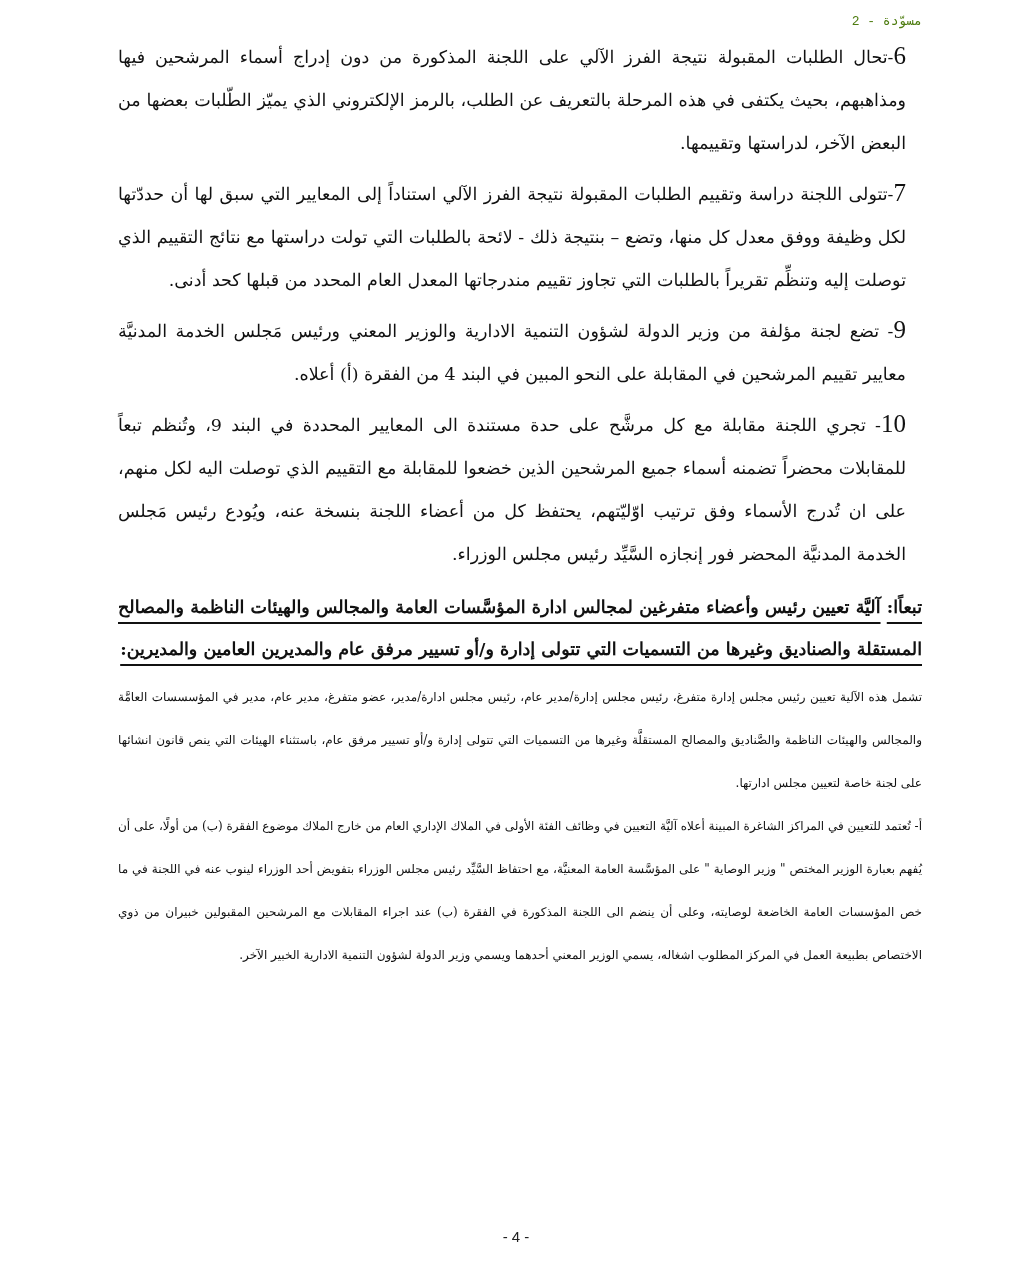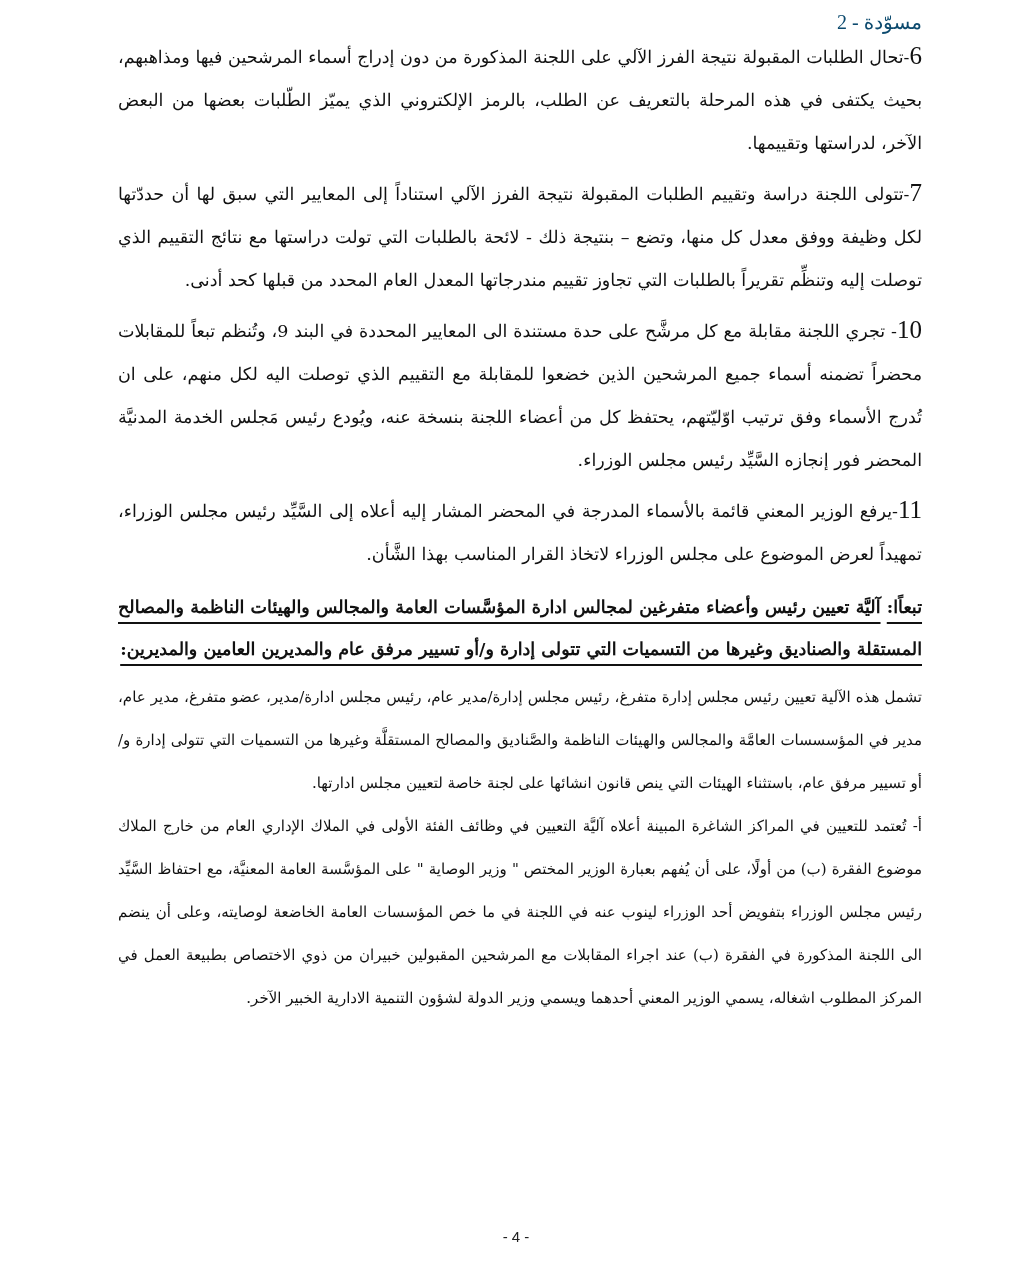--- a/index.html
+++ b/index.html
@@ -21,33 +21,33 @@
       right: 110px;
       top: 0;
       bottom: 0;
       direction: rtl;
       text-align: justify;
     }
     .draft-label {
       position: absolute;
       top: 12px;
       right: 0;
-      font-family: Liberation Serif, serif;
-      font-size: 20px;
-      color: #0c4a6e;
+      font-family: Liberation Mono, monospace;
+      font-size: 13px;
+      color: #4d7c0f;
       line-height: 20px;
     }
     .content {
       position: absolute;
       top: 36px;
       left: 0;
       right: 0;
     }
     .para {
-      margin: 0 0 8px 0;
+      margin: 0 16px 8px 0;
       font-size: 17.5px;
       line-height: 43px;
       text-align: justify;
       text-align-last: right;
     }
     .para .num {
       font-family: "Liberation Serif", "DejaVu Serif", serif;
       font-size: 25px;
       line-height: 0;
       vertical-align: -1px;
@@ -61,21 +61,21 @@
       text-align-last: right;
     }
     .section-heading .u {
       text-decoration: underline;
       text-decoration-thickness: 2px;
       text-underline-offset: 9px;
       margin-top: 44px;
     }
     .body-text {
       margin: 0;
-      font-size: 15px;
+      font-size: 12px;
       line-height: 43px;
       text-align: justify;
       text-align-last: right;
     }
     .body-text + .body-text {
       margin-top: 0;
     }
     .footer {
       position: absolute;
       top: 1228px;
@@ -95,24 +95,24 @@
 
   <div class="draft-label">مسوّدة - 2</div>
 
   <div class="content">
 
     <p class="para"><span class="num">6</span><span>-تحال الطلبات المقبولة نتيجة الفرز الآلي على اللجنة المذكورة من دون إدراج أسماء المرشحين فيها ومذاهبهم، بحيث يكتفى في هذه المرحلة بالتعريف عن الطلب، بالرمز الإلكتروني الذي يميّز الطّلبات بعضها من البعض الآخر، لدراستها وتقييمها.</span></p>
 
     <p class="para"><span class="num">7</span><span>-تتولى اللجنة دراسة وتقييم الطلبات المقبولة نتيجة الفرز الآلي استناداً إلى المعايير التي سبق لها أن حددّتها لكل وظيفة ووفق معدل كل منها، وتضع – بنتيجة ذلك - لائحة بالطلبات التي تولت دراستها مع نتائج التقييم الذي توصلت إليه وتنظِّم تقريراً بالطلبات التي تجاوز تقييم مندرجاتها المعدل العام المحدد من قبلها كحد أدنى.</span></p>
 
 
+    <p class="para"><span class="num">9</span><span>- تضع لجنة مؤلفة من وزير الدولة لشؤون التنمية الادارية والوزير المعني ورئيس مَجلس الخدمة المدنيَّة معايير تقييم المرشحين في المقابلة على النحو المبين في البند 4 من الفقرة (أ) أعلاه.</span></p>
 
     <p class="para"><span class="num">10</span><span>- تجري اللجنة مقابلة مع كل مرشَّح على حدة مستندة الى المعايير المحددة في البند 9، وتُنظم تبعاً للمقابلات محضراً تضمنه أسماء جميع المرشحين الذين خضعوا للمقابلة مع التقييم الذي توصلت اليه لكل منهم، على ان تُدرج الأسماء وفق ترتيب اوّليّتهم، يحتفظ كل من أعضاء اللجنة بنسخة عنه، ويُودع رئيس مَجلس الخدمة المدنيَّة المحضر فور إنجازه السَّيِّد رئيس مجلس الوزراء.</span></p>
 
-    <p class="para"><span class="num">11</span><span>-يرفع الوزير المعني قائمة بالأسماء المدرجة في المحضر المشار إليه أعلاه إلى السَّيِّد رئيس مجلس الوزراء، تمهيداً لعرض الموضوع على مجلس الوزراء لاتخاذ القرار المناسب بهذا الشَّأن.</span></p>
 
     <h2 class="section-heading"><span class="u">تبعاًا:</span> <span class="u">آليَّة تعيين رئيس وأعضاء متفرغين لمجالس ادارة المؤسَّسات العامة والمجالس والهيئات الناظمة والمصالح المستقلة والصناديق وغيرها من التسميات التي تتولى إدارة و/أو تسيير مرفق عام والمديرين العامين والمديرين:</span></h2>
 
     <p class="body-text">تشمل هذه الآلية تعيين رئيس مجلس إدارة متفرغ، رئيس مجلس إدارة/مدير عام، رئيس مجلس ادارة/مدير، عضو متفرغ، مدير عام، مدير في المؤسسسات العامَّة والمجالس والهيئات الناظمة والصَّناديق والمصالح المستقلَّة وغيرها من التسميات التي تتولى إدارة و/أو تسيير مرفق عام، باستثناء الهيئات التي ينص قانون انشائها على لجنة خاصة لتعيين مجلس ادارتها.</p>
 
     <p class="body-text">أ- تُعتمد للتعيين في المراكز الشاغرة المبينة أعلاه آليَّة التعيين في وظائف الفئة الأولى في الملاك الإداري العام من خارج الملاك موضوع الفقرة (ب) من أولًا، على أن يُفهم بعبارة الوزير المختص " وزير الوصاية " على المؤسَّسة العامة المعنيَّة، مع احتفاظ السَّيِّد رئيس مجلس الوزراء بتفويض أحد الوزراء لينوب عنه في اللجنة في ما خص المؤسسات العامة الخاضعة لوصايته، وعلى أن ينضم الى اللجنة المذكورة في الفقرة (ب) عند اجراء المقابلات مع المرشحين المقبولين خبيران من ذوي الاختصاص بطبيعة العمل في المركز المطلوب اشغاله، يسمي الوزير المعني أحدهما ويسمي وزير الدولة لشؤون التنمية الادارية الخبير الآخر.</p>
 
   </div>
 </div>
 

